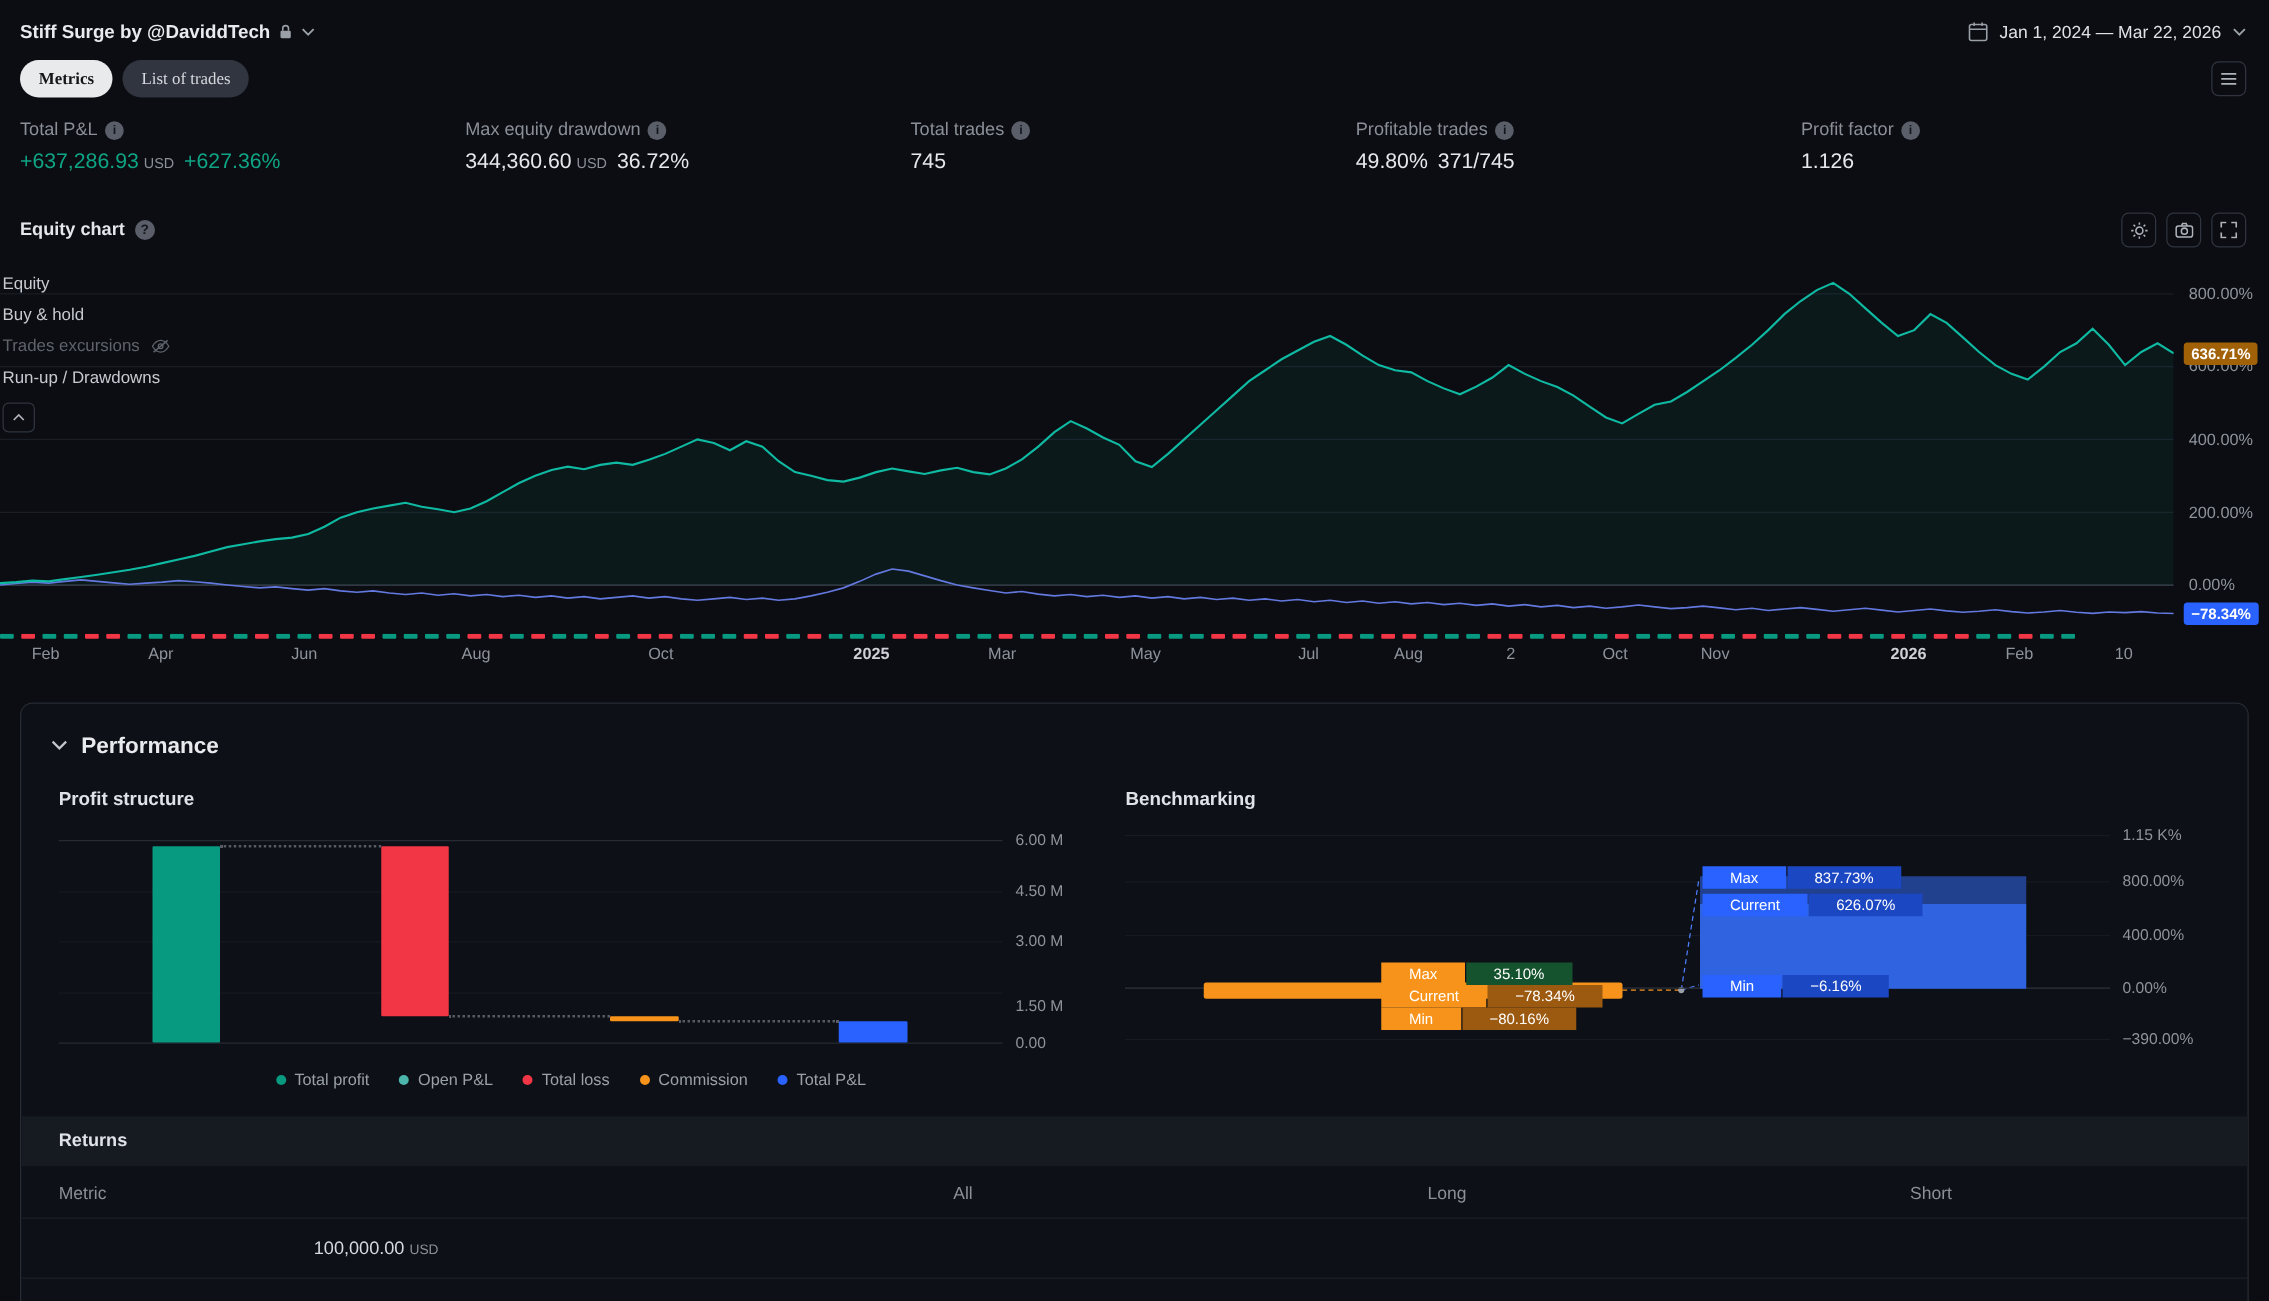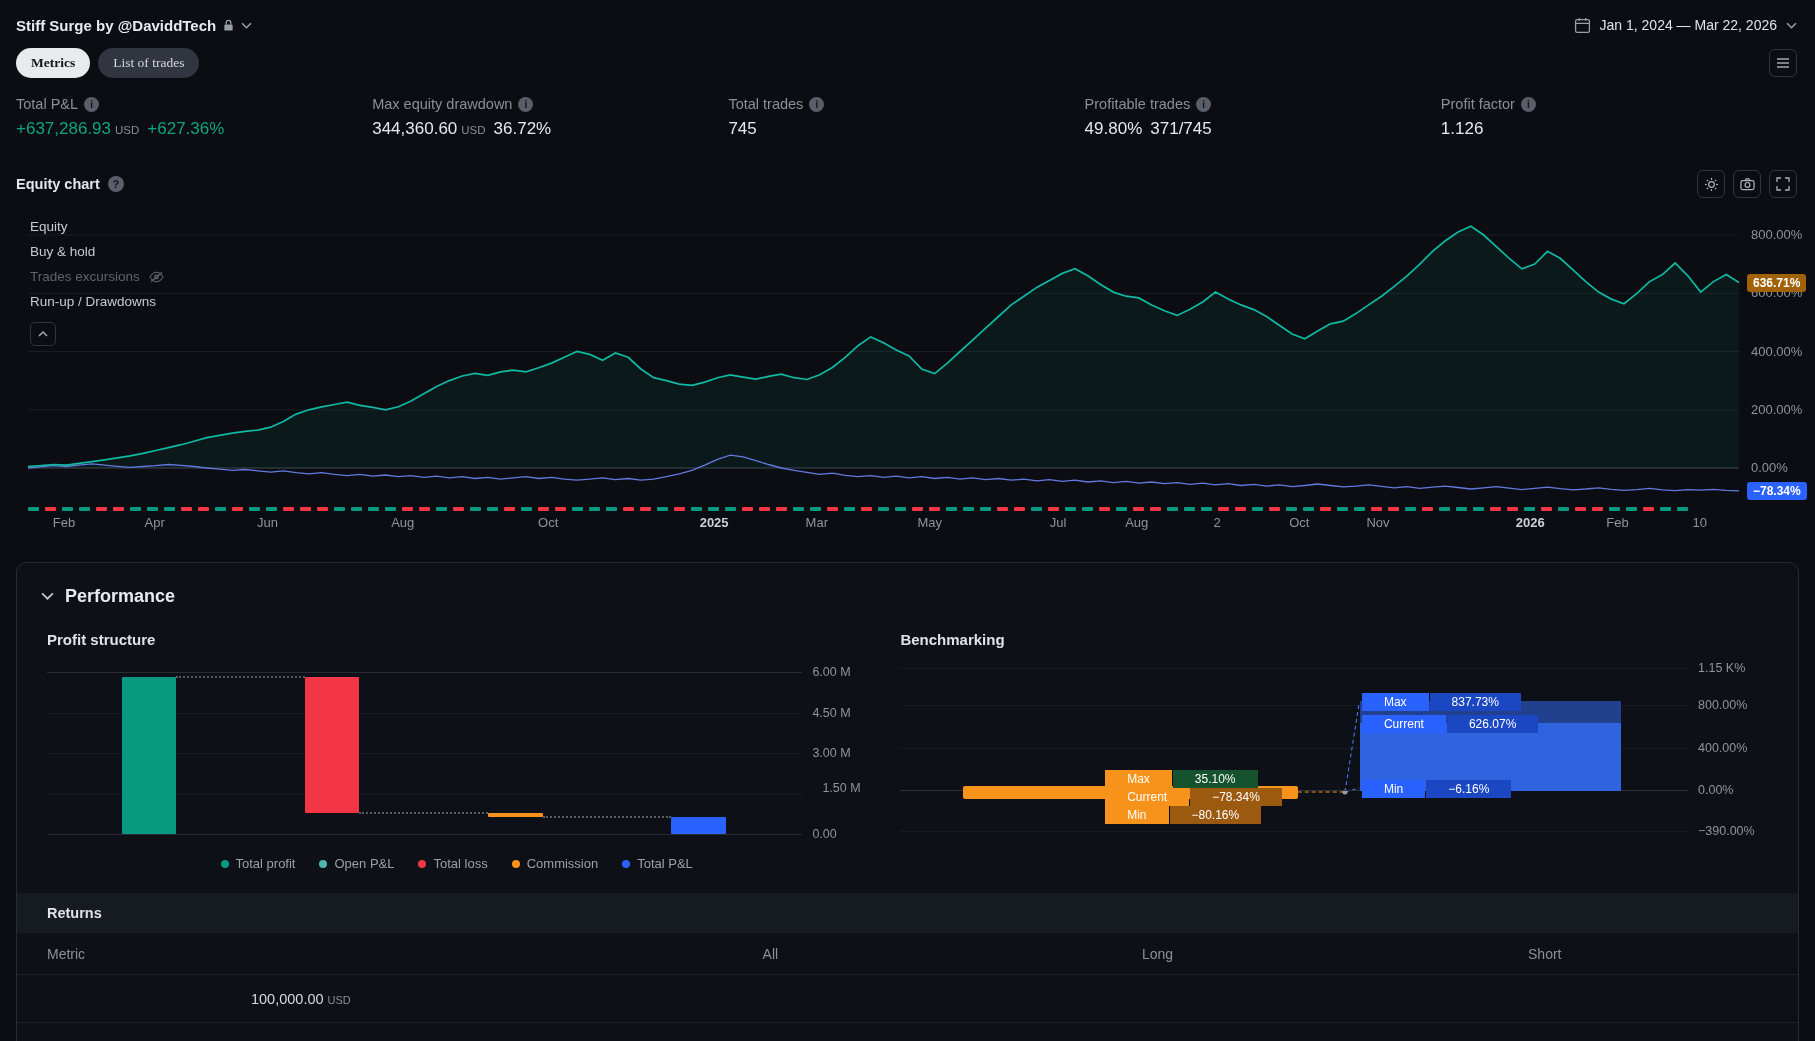--- a/index.html
+++ b/index.html
@@ -29,21 +29,21 @@
   .metric-label { display:flex; align-items:center; gap:6px; color:#8b8f98; font-size:14.5px; }
   .info-dot { width:15px; height:15px; border-radius:50%; background:#5a5e68; color:#12151b; font-size:10px; font-weight:700; display:inline-flex; align-items:center; justify-content:center; cursor:pointer; }
   .q-dot { width:16px; height:16px; border-radius:50%; background:#5a5e68; color:#12151b; font-size:11px; font-weight:700; display:inline-flex; align-items:center; justify-content:center; cursor:pointer; }
   .metric-value-row { margin-top:7px; font-size:17px; color:#e6e8ec; display:flex; align-items:baseline; gap:8px; }
   .metric-value-row .cur { font-size:11.5px; color:#8b8f98; margin-left:-4px; }
   .green { color:#0fa483; }
   
   .equity-header { display:flex; justify-content:space-between; align-items:center; padding:6px 18px 8px 16px; height:42px; }
   .equity-title { display:flex; align-items:center; gap:8px; font-size:14.5px; font-weight:700; color:#e4e6ea; }
   .equity-actions { display:flex; gap:8px; }
-  .chart-row { display:flex; padding-left:28px; height:332px; }
+  .chart-row { display:flex; padding-left:0; height:332px; }
   .eq-plot { flex:1; position:relative; height:332px; }
   #equity-svg { position:absolute; left:0; top:0; width:100%; height:296px; display:block; }
   .legend-overlay { position:absolute; left:2px; top:8px; z-index:3; }
   .leg-item { font-size:13.5px; color:#c7cad1; line-height:25px; cursor:pointer; display:flex; align-items:center; gap:9px; }
   .leg-item.dim { color:#5f636c; }
   .collapse-btn { margin-top:8px; width:26px; height:24px; border:1px solid #2f343e; border-radius:5px; background:transparent; color:#aeb2ba; display:inline-flex; align-items:center; justify-content:center; cursor:pointer; }
   .markers { position:absolute; left:0; right:4px; top:301px; height:5px; display:flex; gap:6px; overflow:hidden; }
   .marker { width:11px; height:4px; border-radius:1px; flex:none; }
   .eq-xaxis { position:absolute; left:0; right:0; top:309px; height:22px; }
   .xtick { position:absolute; transform:translateX(-50%); font-size:13px; color:#8e939c; white-space:nowrap; }
@@ -425,21 +425,21 @@
             <div class="wbar" style="left: 58.4%; width: 7.2%; top: 146.94px; height: 3.78px; background: rgb(247, 147, 26);"></div>
             <div class="wbar" style="left: 82.65%; width: 7.2%; top: 150.72px; height: 17.28px; background: rgb(41, 98, 255);"></div>
             <div class="wconn" style="left: 17.1%; width: 17.05%; top: 9.86px;"></div>
             <div class="wconn" style="left: 41.35%; width: 17.05%; top: 145.94px;"></div>
             <div class="wconn" style="left: 65.6%; width: 17.05%; top: 149.72px;"></div>
           </div>
         <div class="mini-yaxis ps-yaxis" id="ps-yaxis">
             <div class="mini-ytick" style="top: -1px;">6.00 M</div>
             <div class="mini-ytick" style="top: 39.5px;">4.50 M</div>
             <div class="mini-ytick" style="top: 80px;">3.00 M</div>
-            <div class="mini-ytick" style="top: 115px; margin-left: 10px;">1.50 M</div>
+            <div class="mini-ytick" style="top: 132px;">1.50 M</div>
             <div class="mini-ytick" style="top: 161px;">0.00</div>
           </div>
       </div>
       <div class="legend" id="ps-legend">
           <span class="legend-item">
             <span class="dot" style="background: rgb(8, 153, 129);"></span>
             <span>Total profit</span>
           </span>
           <span class="legend-item">
             <span class="dot" style="background: rgb(77, 182, 172);"></span>

